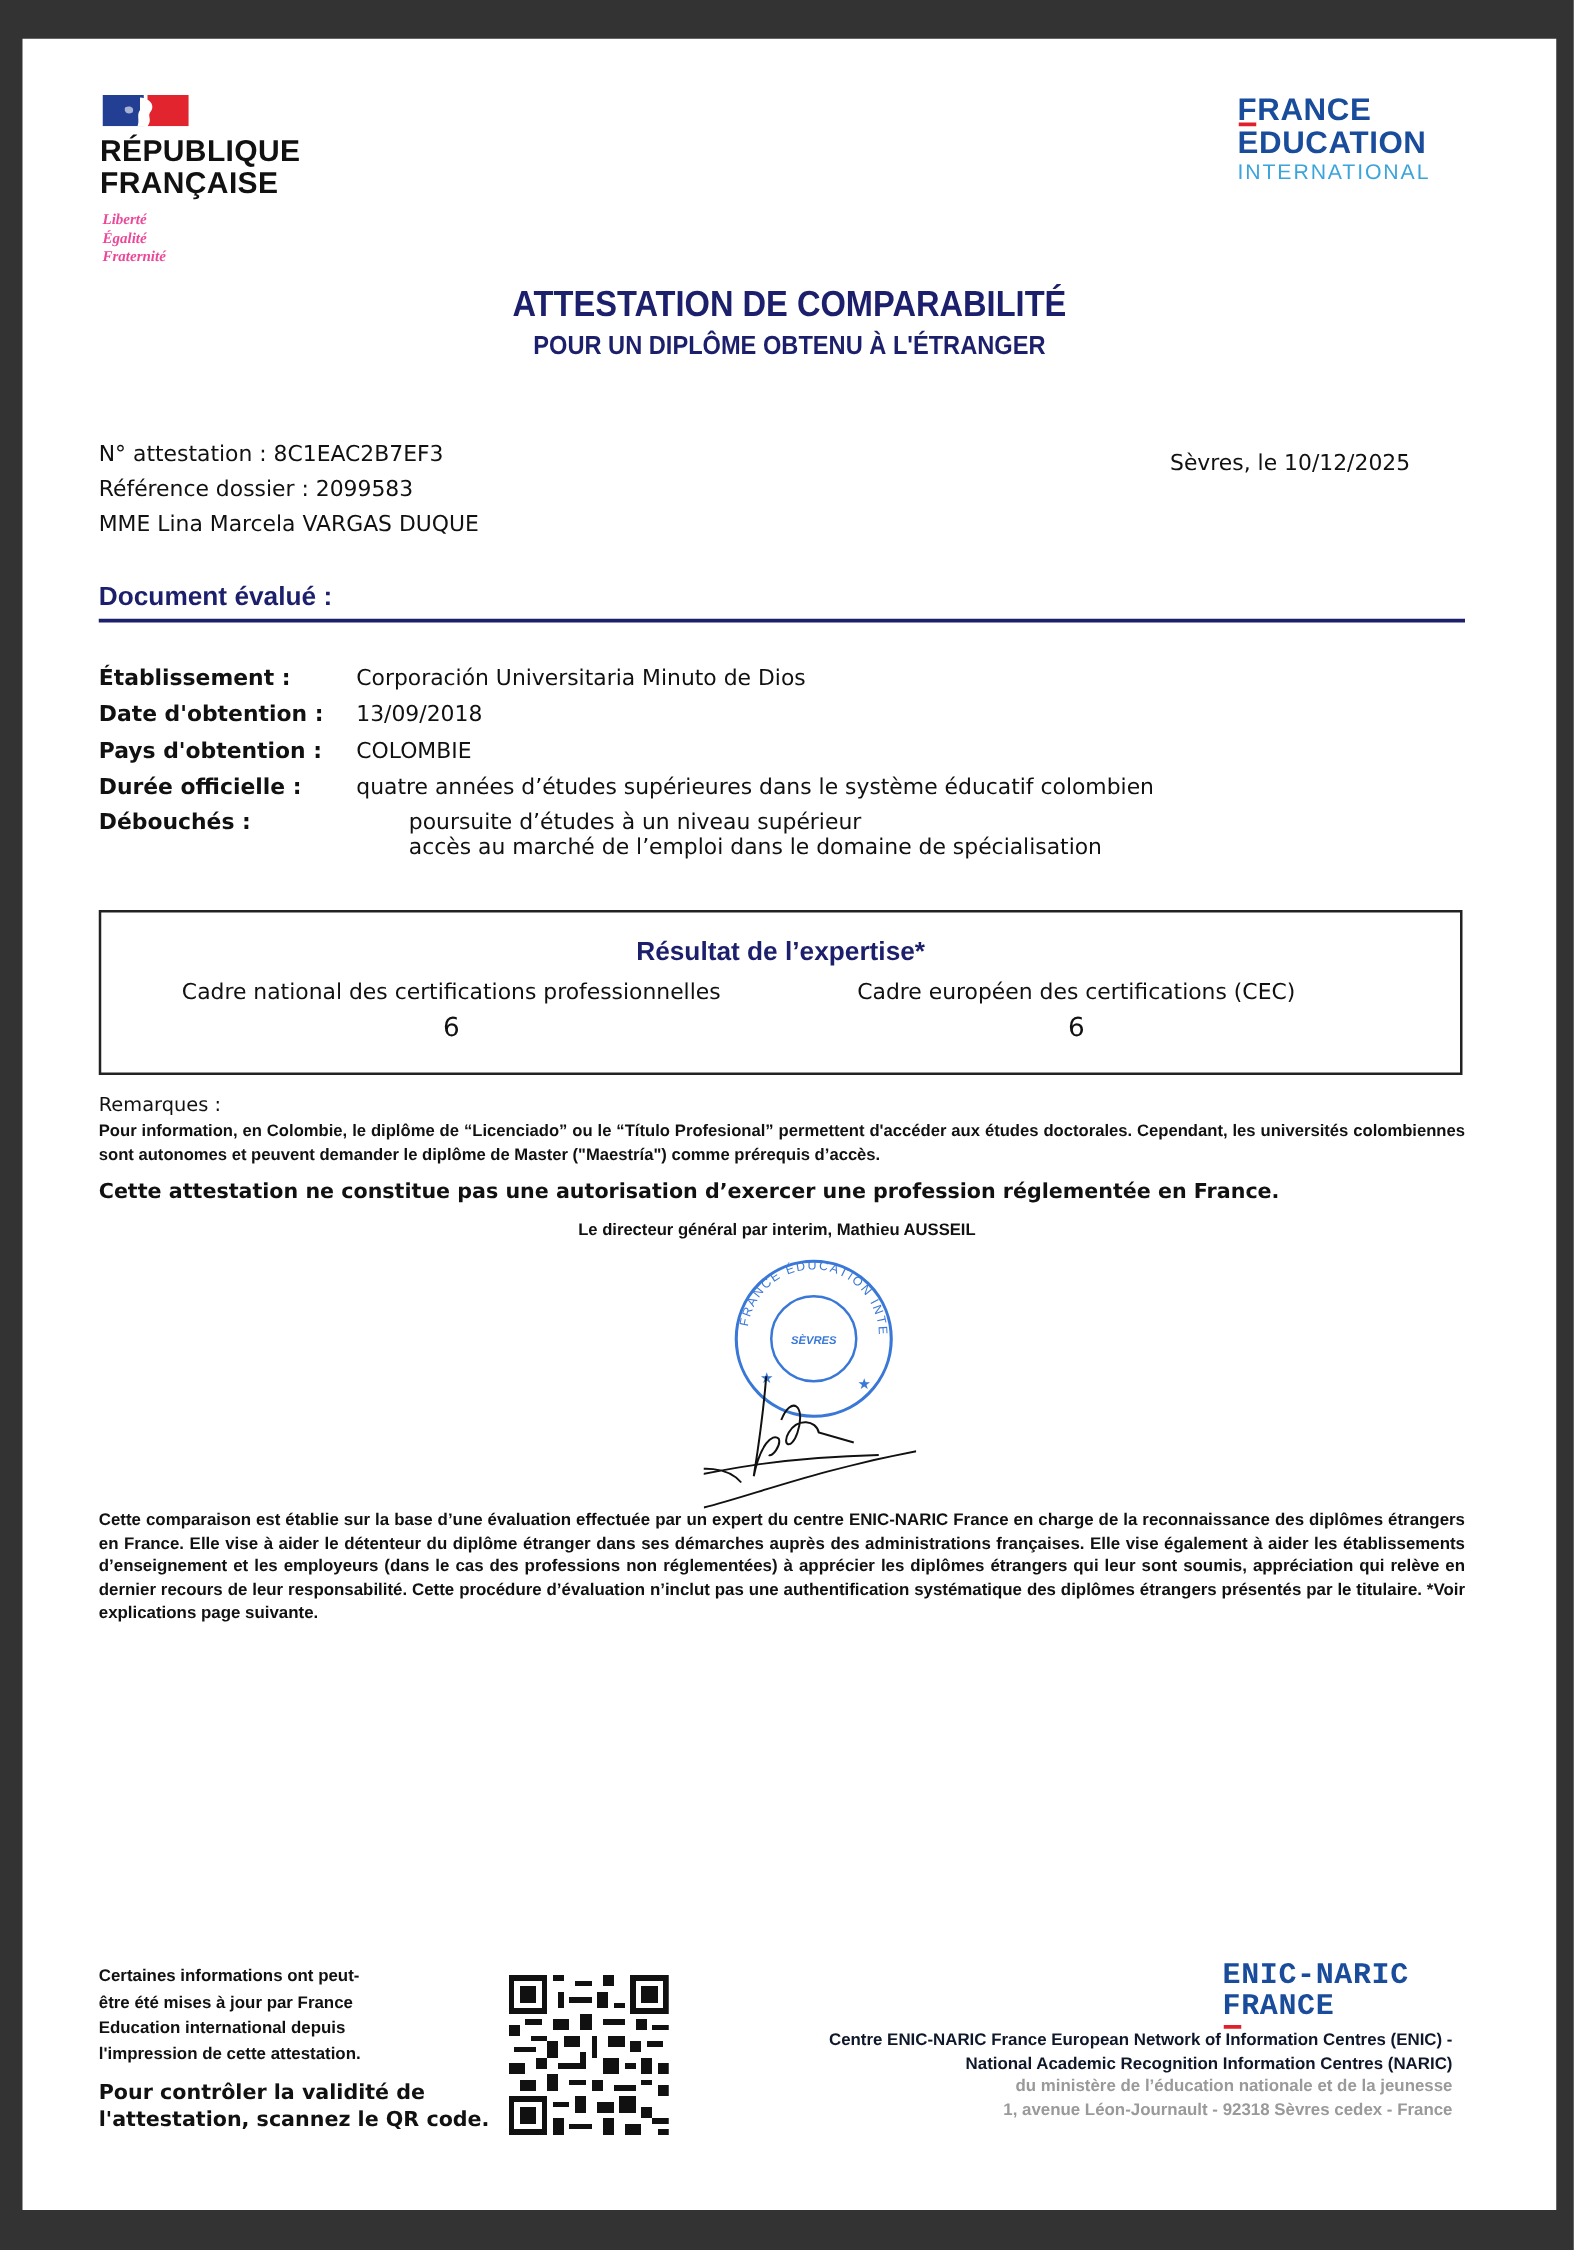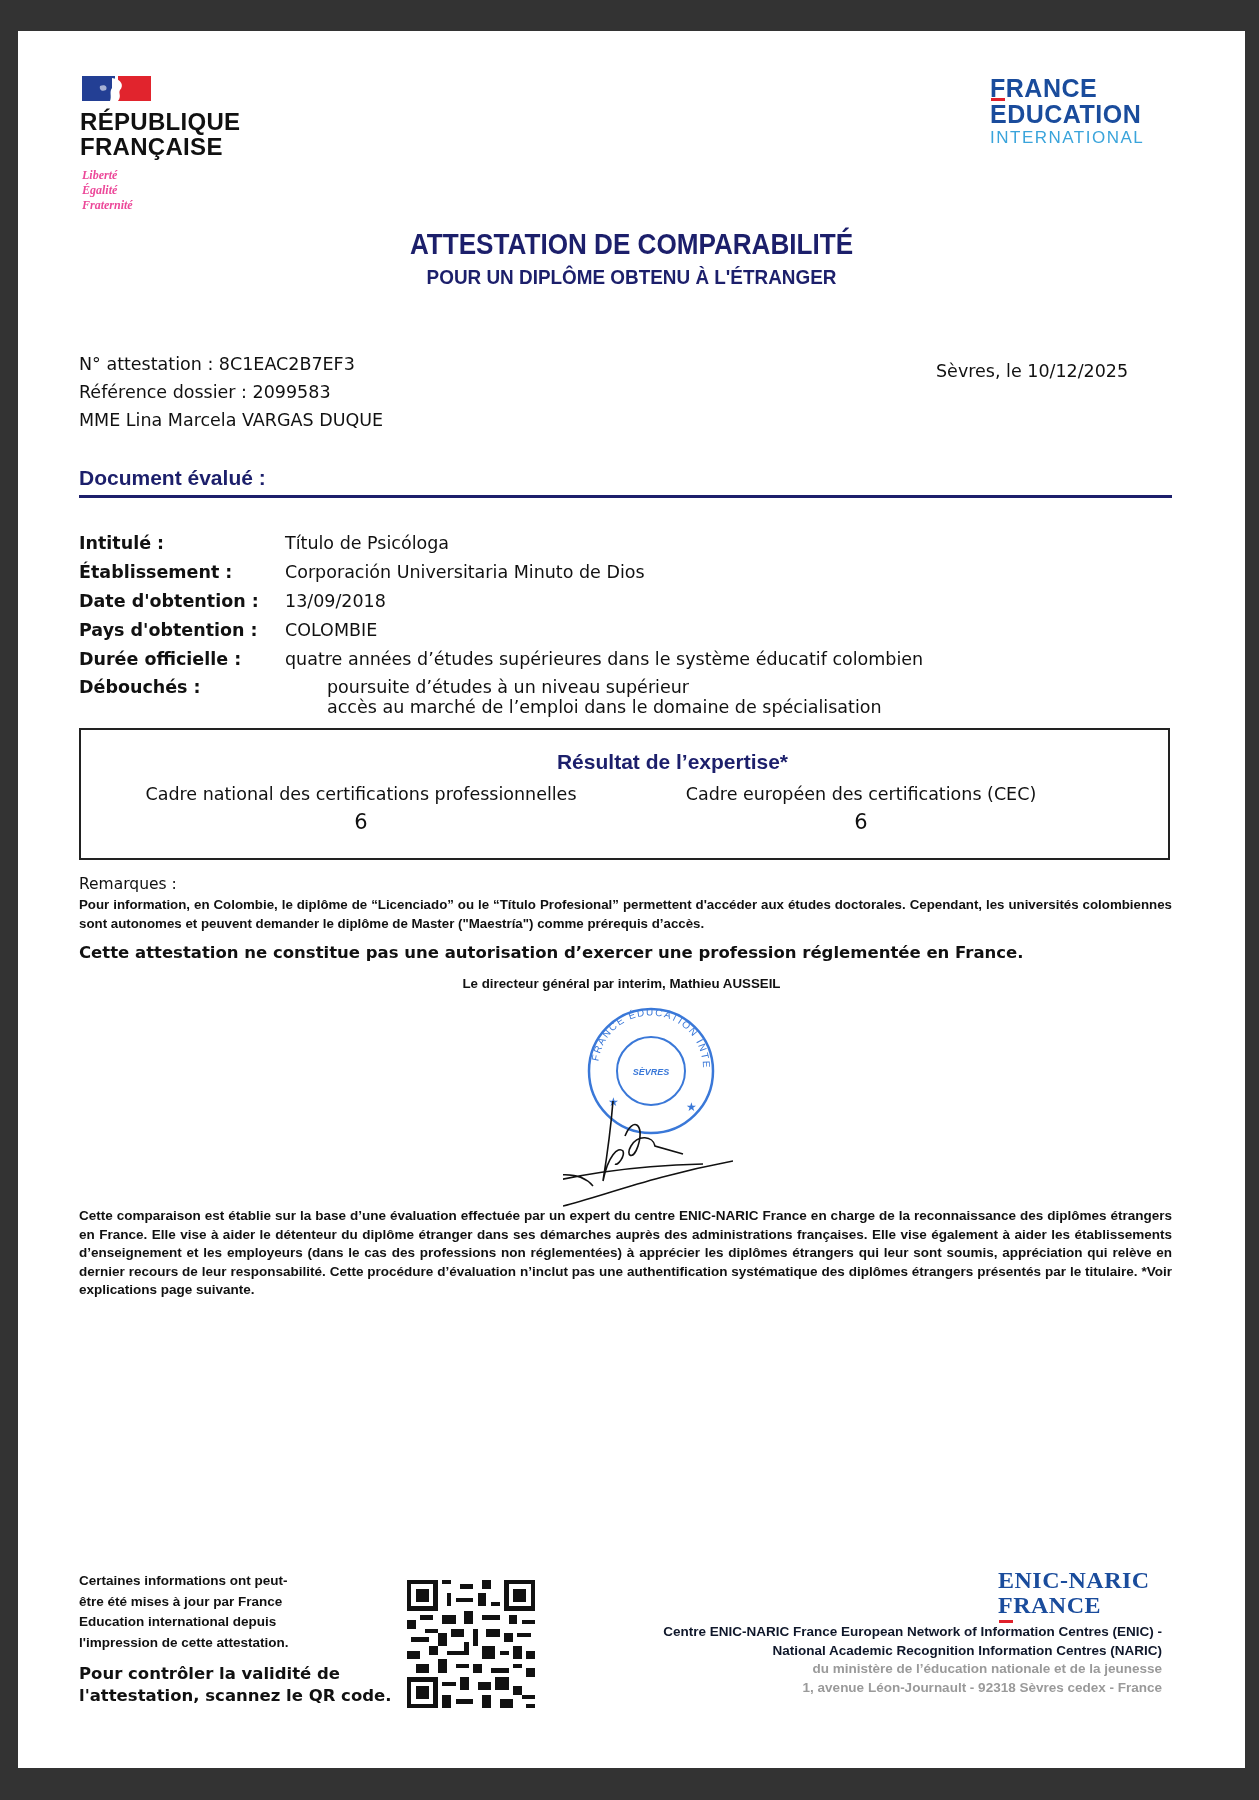--- a/index.html
+++ b/index.html
@@ -76,21 +76,21 @@
   .field-value .ml { display: block; line-height: 20px; }
   .field-row.multi { margin-top: 3px; gap: 42px; }
 
   .result-box {
     left: 61px; top: 697px; width: 1091px; height: 132px;
     border: 2px solid #222; box-sizing: border-box;
   }
   .result-title {
     position: absolute; left: 0; width: 100%; top: 20px; text-align: center;
     font-family: "Liberation Sans", sans-serif; font-weight: bold;
-    font-size: 21px; color: #1c1f6b; padding-left: 48px;
+    font-size: 21px; color: #1c1f6b;
   }
   .result-col { position: absolute; top: 54px; text-align: center; font-size: 17.5px; }
   .result-col .val { display: block; font-size: 21px; margin-top: 6px; }
   .col-left { left: 50px; width: 460px; }
   .col-right { left: 580px; width: 400px; }
 
   .remarks-head { left: 61px; top: 844px; font-weight: normal; font-size: 15.5px; }
   .remarks-text {
     left: 61px; top: 864px; width: 1093px;
     font-family: "Liberation Sans", sans-serif; font-weight: bold;
@@ -115,21 +115,21 @@
     left: 61px; top: 1540px;
     font-family: "Liberation Sans", sans-serif; font-weight: bold;
     font-size: 13.5px; line-height: 20.5px; color: #111;
   }
   .footer-scan {
     left: 61px; top: 1632px;
     font-weight: bold; font-size: 16.5px; line-height: 22px; color: #111;
   }
   .qr { left: 389px; top: 1549px; width: 128px; height: 128px; }
 
-  .enic-logo { left: 980px; top: 1537px; font-family: Liberation Serif, serif; }
+  .enic-logo { left: 960px; top: 1537px; font-family: Liberation Mono, monospace; }
   .enic-logo span { display: block; font-weight: bold; font-size: 24px; line-height: 25px; color: #1a4c9c; letter-spacing: 0.5px; }
   .enic-bar { width: 14px; height: 3px; background: #e0202b; margin-top: 2px; margin-left: 1px; }
 
   .enic-lines {
     right: 83px; top: 1592px; text-align: right;
     font-family: "Liberation Sans", sans-serif; font-weight: bold;
     font-size: 13.5px; line-height: 18.5px;
   }
   .enic-lines .blue { color: #0f172a; display: block; }
   .enic-lines .grey { color: #9a9a9a; display: block; }
@@ -168,24 +168,20 @@
     <div>N° attestation : 8C1EAC2B7EF3</div>
     <div>Référence dossier : 2099583</div>
     <div>MME Lina Marcela VARGAS DUQUE</div>
   </div>
   <div class="abs date">Sèvres, le 10/12/2025</div>
 
   <div class="abs section-head">Document évalué :</div>
   <div class="abs section-rule"></div>
 
   <div class="abs fields">
-    <div class="field-row">
-      <div class="field-label">Intitulé :</div>
-      <div class="field-value">Título de Psicóloga</div>
-    </div>
     <div class="field-row">
       <div class="field-label">Établissement :</div>
       <div class="field-value">Corporación Universitaria Minuto de Dios</div>
     </div>
     <div class="field-row">
       <div class="field-label">Date d'obtention :</div>
       <div class="field-value">13/09/2018</div>
     </div>
     <div class="field-row">
       <div class="field-label">Pays d'obtention :</div>

